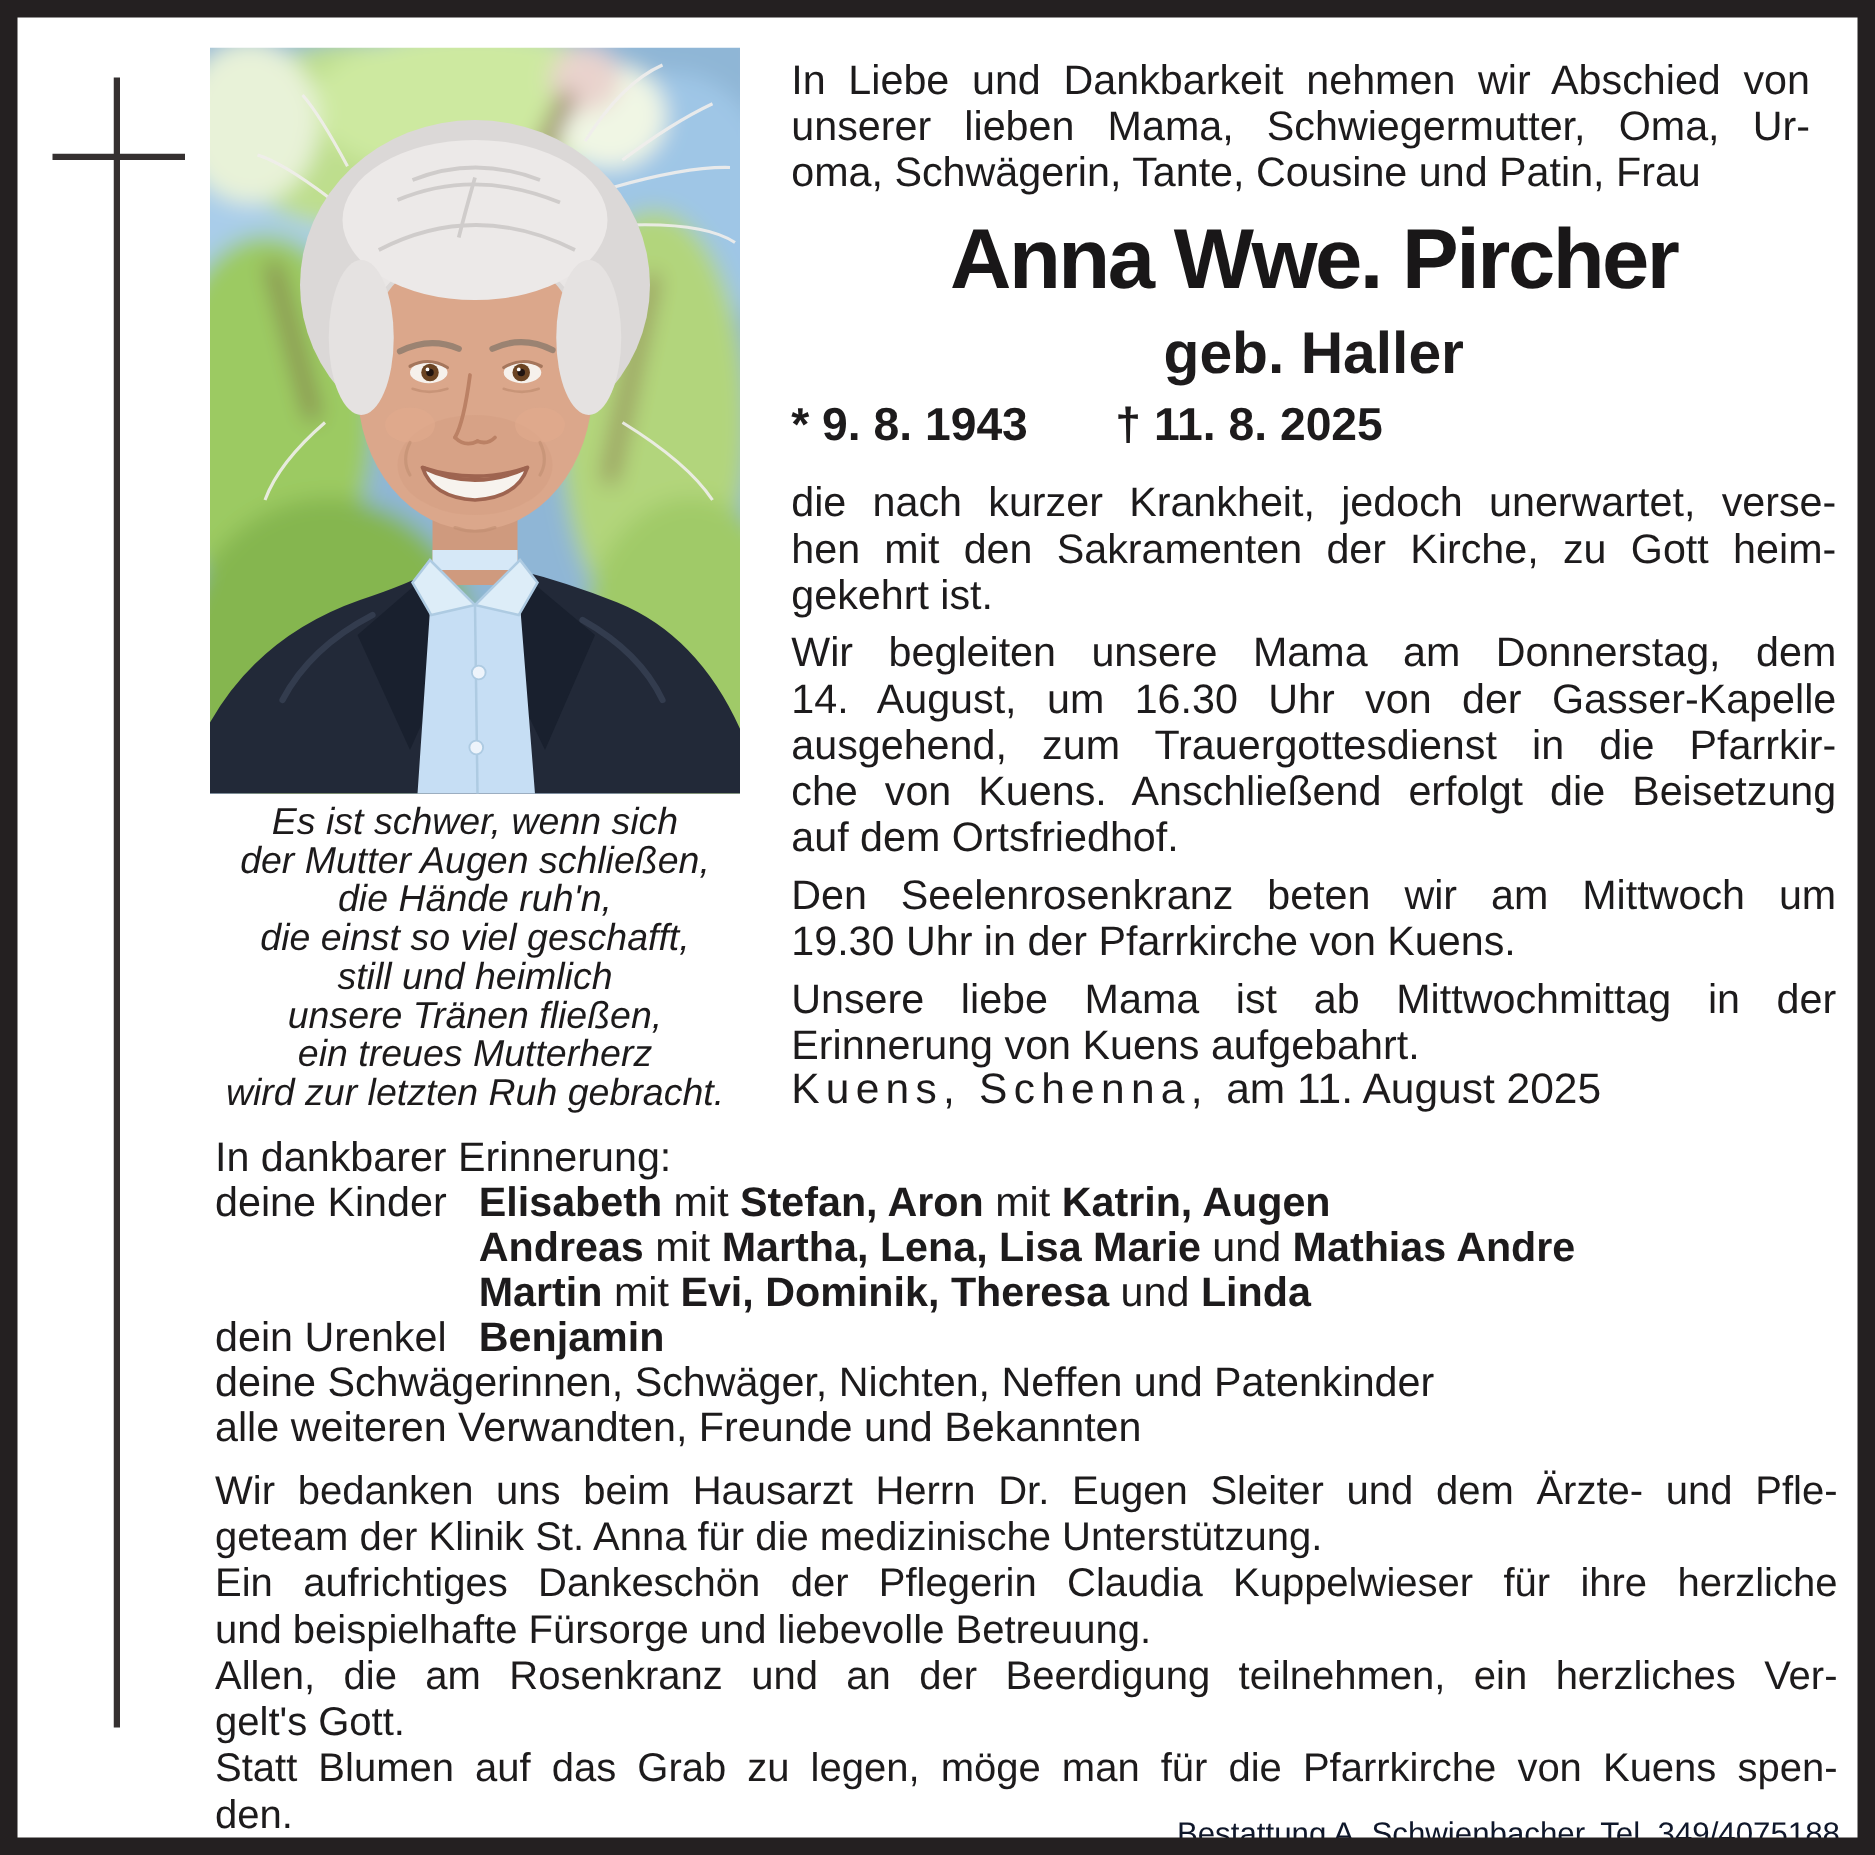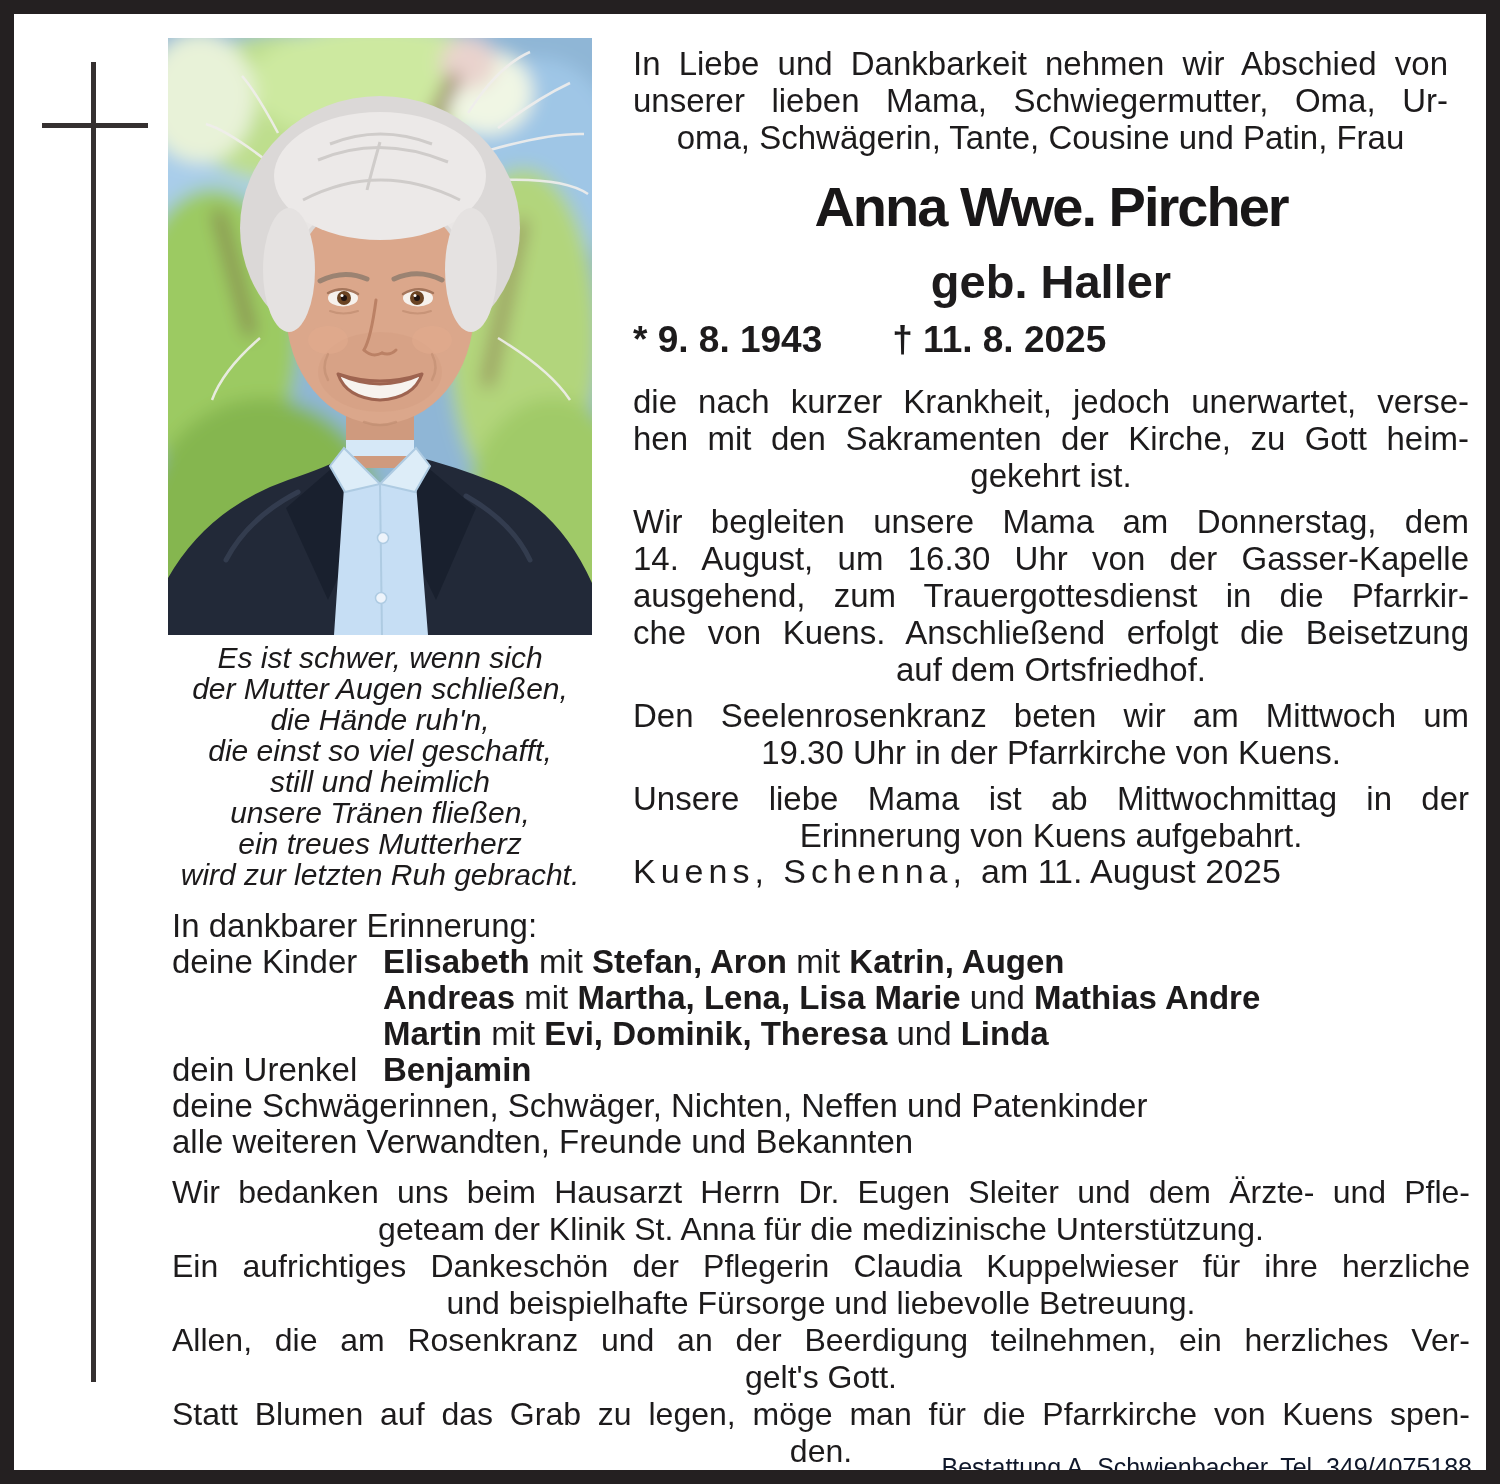--- a/index.html
+++ b/index.html
@@ -16,24 +16,24 @@
   .photo svg{display:block;}
   
   .poem{position:absolute;left:100px;top:642px;width:560px;text-align:center;
         font-style:italic;font-size:30px;line-height:31px;color:#1c1a1b;}
   .poem div{white-space:nowrap;}
   
   .right-col{position:absolute;left:633px;top:45px;width:836px;height:870px;}
   .right-col .blk{position:absolute;left:0;width:836px;}
   .bl{font-size:33px;line-height:37px;}
   .jl{text-align:justify;text-align-last:justify;text-justify:inter-word;}
-  .ll{text-align:center;}
+  .ll{text-align:left;}
   .intro{top:0;}
   .intro .bl{width:815px;}
-  .name{top:116px;margin:0;font-size:56px;line-height:92px;font-weight:bold;
+  .name{top:116px;margin:0;font-size:68px;line-height:92px;font-weight:bold;
         text-align:center;letter-spacing:-2px;white-space:nowrap;color:#191718;}
   .maiden{top:212px;font-size:47px;line-height:50px;font-weight:bold;text-align:center;}
   .dates{top:274px;display:flex;justify-content:flex-start;gap:70px;
          font-size:37px;line-height:42px;font-weight:bold;}
   .p-death{top:338px;}
   .p-funeral{top:458px;}
   .p-rosary{top:652px;}
   .p-laying{top:735px;}
   .dateline{top:806px;font-size:34px;line-height:40px;}
   .dateline .places{letter-spacing:5px;margin-right:14px;}

